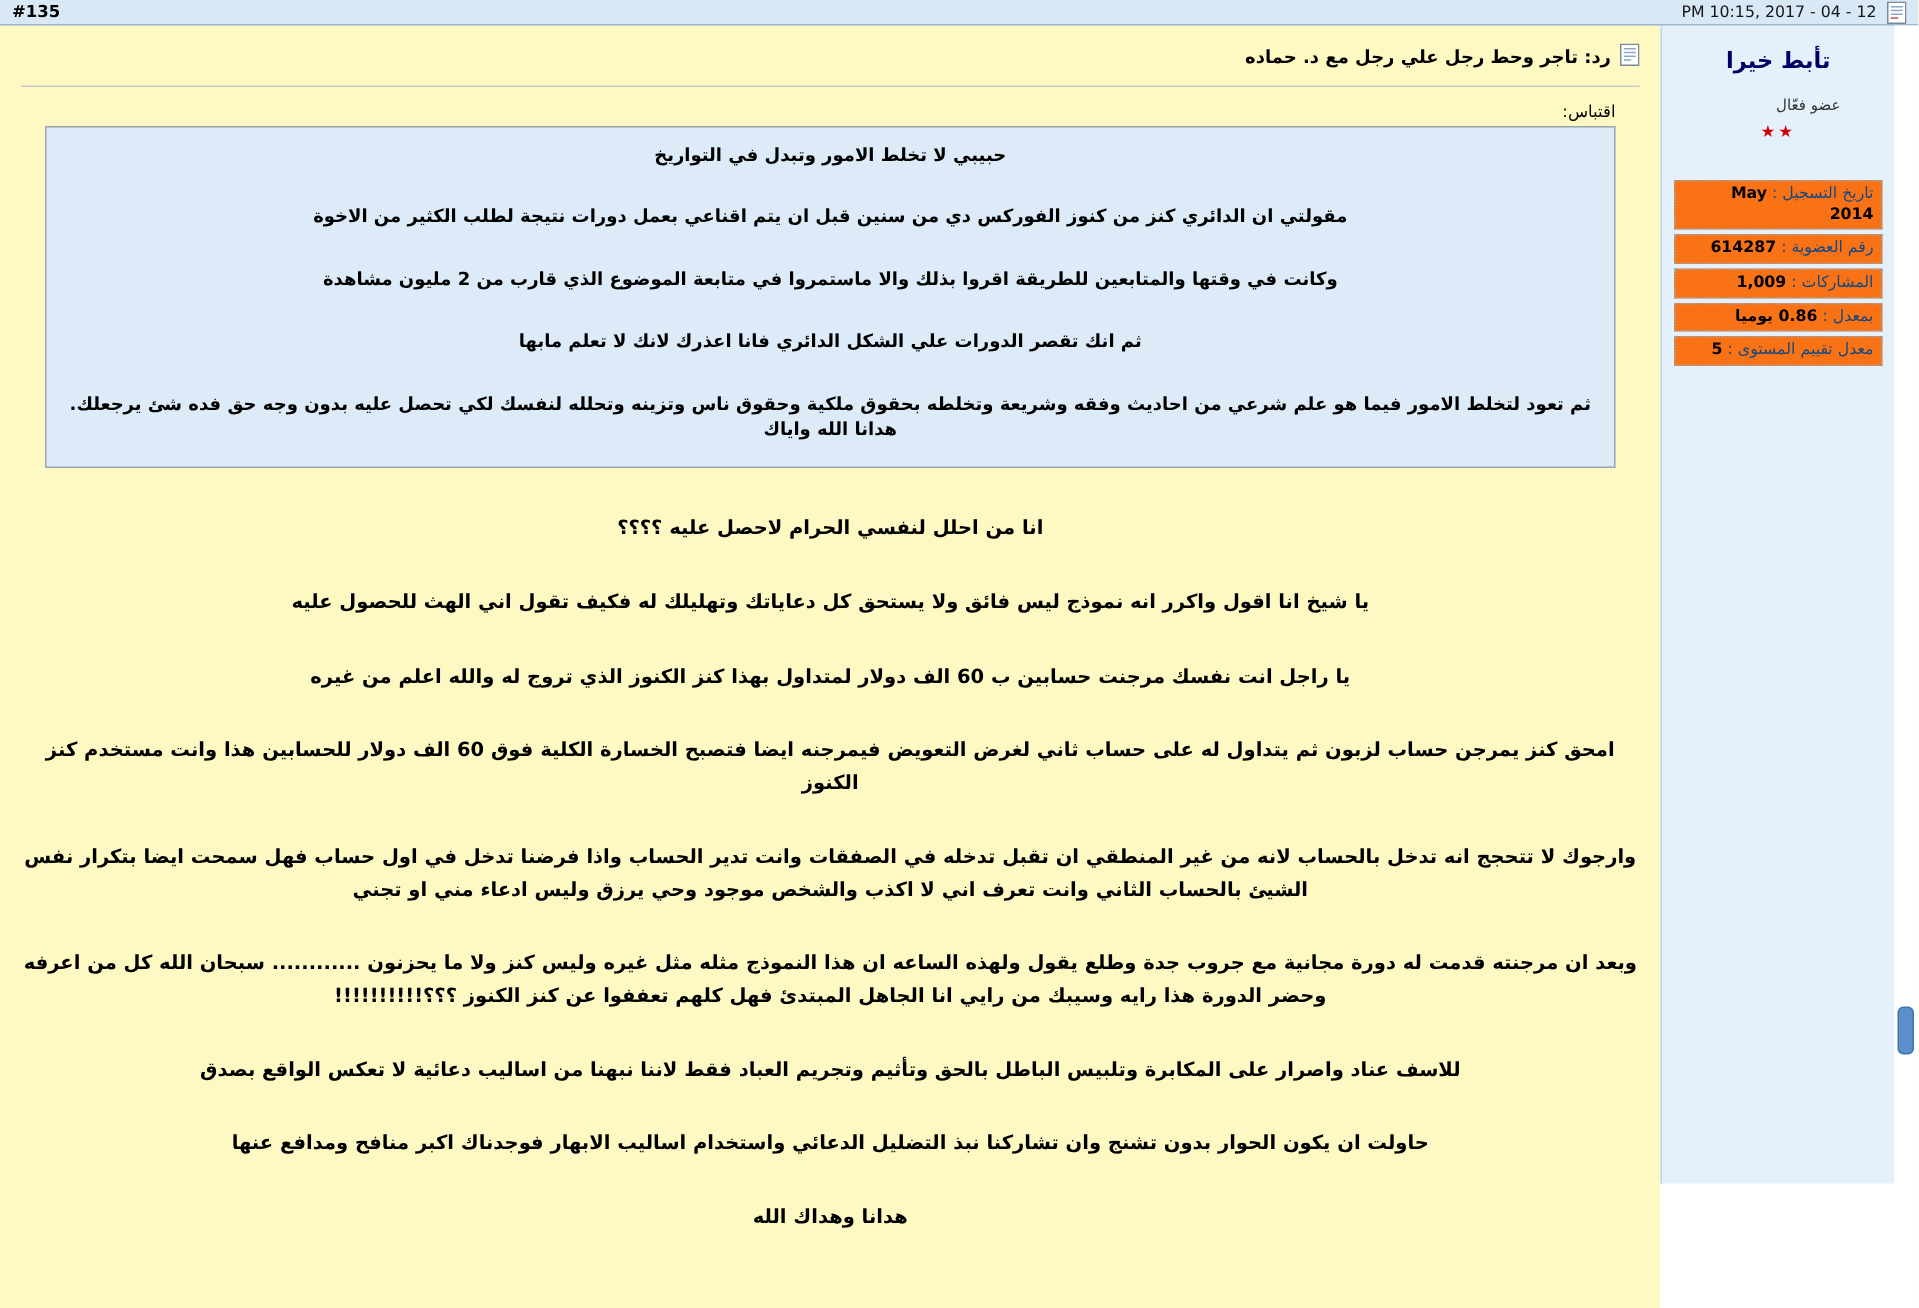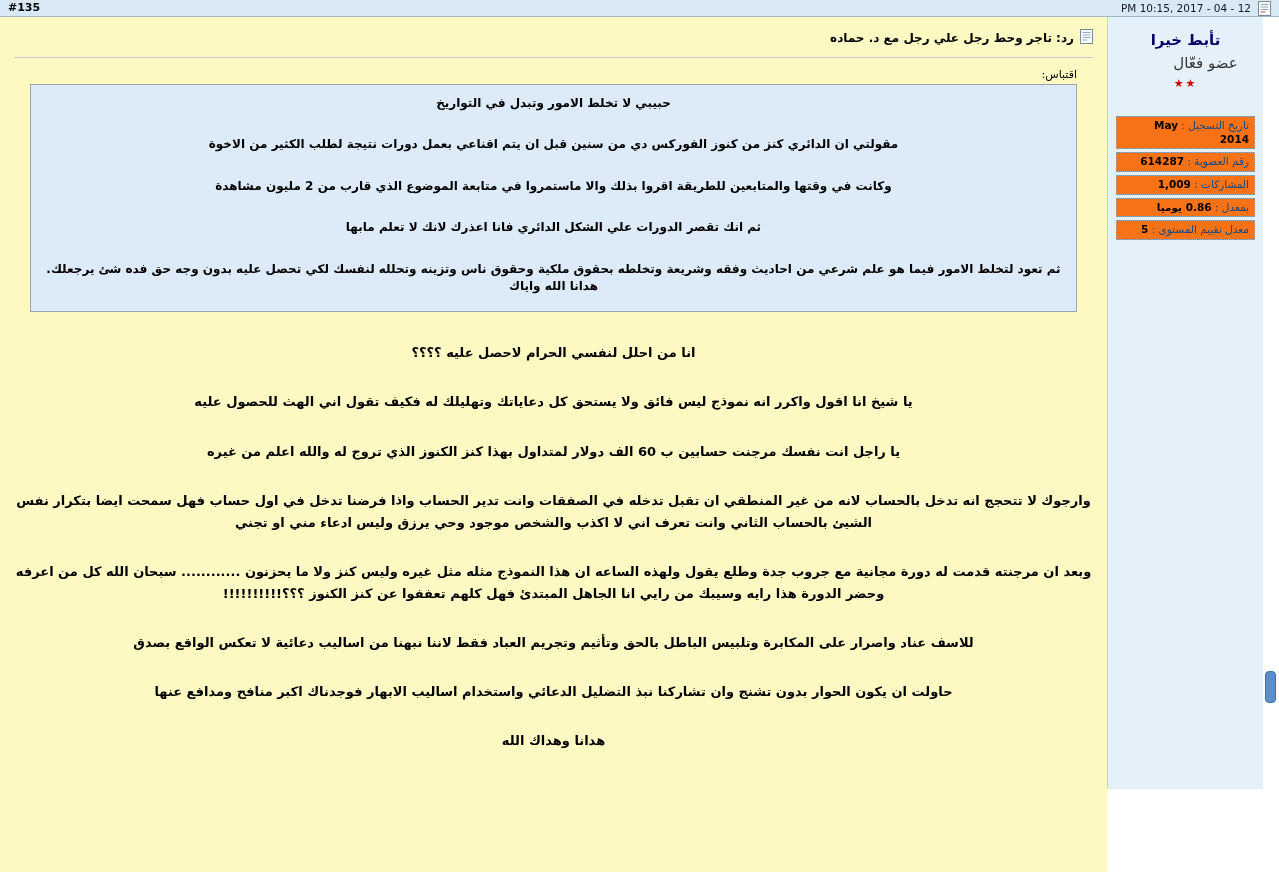--- a/index.html
+++ b/index.html
@@ -37,21 +37,21 @@
   .post-body { margin-top:30px; }
   .post-paragraph { text-align:center; font-weight:bold; font-size:13px; line-height:1.7; margin-bottom:27px; color:#000; }
 
   
   .sidebar { width:156px; background:#fff; }
   .sidebar-blue {
     height:772px; background:#e4f1fa; border-left:1px solid #bed5e6;
     padding-top:14px; text-align:center; direction:rtl;
   }
   .username { font-size:15px; font-weight:bold; color:#000066; cursor:pointer; }
-  .usertitle { font-size:15px; color:#333; margin-top:5px;padding-left:40px; }
+  .usertitle { font-size:10px; color:#333; margin-top:16px;padding-left:40px; }
   .stars { color:#d40000; font-size:11px; margin-top:5px; letter-spacing:2px; }
   .stats { margin:26px 8px 0 8px; }
   .stat-row {
     background:#f97316; border:1px dotted #98a9ba; padding:2px 5px;
     margin-bottom:3px; font-size:10.5px; text-align:right; direction:rtl; line-height:1.3;
   }
   .stat-label { color:#14487f; }
   .stat-value { font-weight:bold; color:#000; }
 
   
@@ -106,20 +106,21 @@
           <div class="quote-line">وكانت في وقتها والمتابعين للطريقة اقروا بذلك والا ماستمروا في متابعة الموضوع الذي قارب من 2 مليون مشاهدة</div>
           <div class="quote-line">ثم انك تقصر الدورات علي الشكل الدائري فانا اعذرك لانك لا تعلم مابها</div>
           <div class="quote-line">ثم تعود لتخلط الامور فيما هو علم شرعي من احاديث وفقه وشريعة وتخلطه بحقوق ملكية وحقوق ناس وتزينه وتحلله لنفسك لكي تحصل عليه بدون وجه حق فده شئ يرجعلك. هدانا الله واياك</div>
         </div>
     </div>
 
     <div class="post-body" id="body-paragraphs">
         <div class="post-paragraph">انا من احلل لنفسي الحرام لاحصل عليه ؟؟؟؟</div>
         <div class="post-paragraph">يا شيخ انا اقول واكرر انه نموذج ليس فائق ولا يستحق كل دعاياتك وتهليلك له فكيف تقول اني الهث للحصول عليه</div>
         <div class="post-paragraph">يا راجل انت نفسك مرجنت حسابين ب 60 الف دولار لمتداول بهذا كنز الكنوز الذي تروج له والله اعلم من غيره</div>
+        <div class="post-paragraph">امحق كنز يمرجن حساب لزبون ثم يتداول له على حساب ثاني لغرض التعويض فيمرجنه ايضا فتصبح الخسارة الكلية فوق 60 الف دولار للحسابين هذا وانت مستخدم كنز الكنوز</div>
         <div class="post-paragraph">وارجوك لا تتحجج انه تدخل بالحساب لانه من غير المنطقي ان تقبل تدخله في الصفقات وانت تدير الحساب واذا فرضنا تدخل في اول حساب فهل سمحت ايضا بتكرار نفس الشيئ بالحساب الثاني وانت تعرف اني لا اكذب والشخص موجود وحي يرزق وليس ادعاء مني او تجني</div>
         <div class="post-paragraph">وبعد ان مرجنته قدمت له دورة مجانية مع جروب جدة وطلع يقول ولهذه الساعه ان هذا النموذج مثله مثل غيره وليس كنز ولا ما يحزنون ............ سبحان الله كل من اعرفه وحضر الدورة هذا رايه وسيبك من رايي انا الجاهل المبتدئ فهل كلهم تعففوا عن كنز الكنوز ؟؟؟!!!!!!!!!!</div>
         <div class="post-paragraph">للاسف عناد واصرار على المكابرة وتلبيس الباطل بالحق وتأثيم وتجريم العباد فقط لاننا نبهنا من اساليب دعائية لا تعكس الواقع بصدق</div>
         <div class="post-paragraph">حاولت ان يكون الحوار بدون تشنج وان تشاركنا نبذ التضليل الدعائي واستخدام اساليب الابهار فوجدناك اكبر منافح ومدافع عنها</div>
         <div class="post-paragraph">هدانا وهداك الله</div>
       </div>
 
   </div>
 
   <div class="sidebar">

